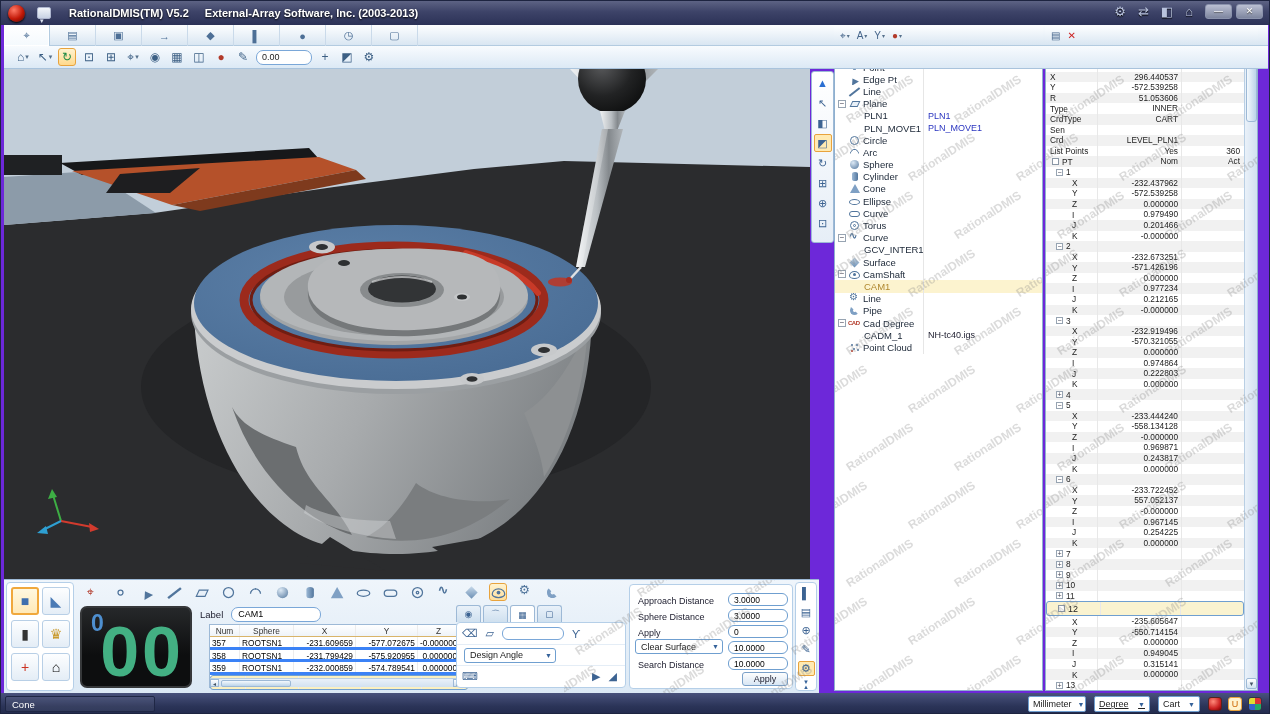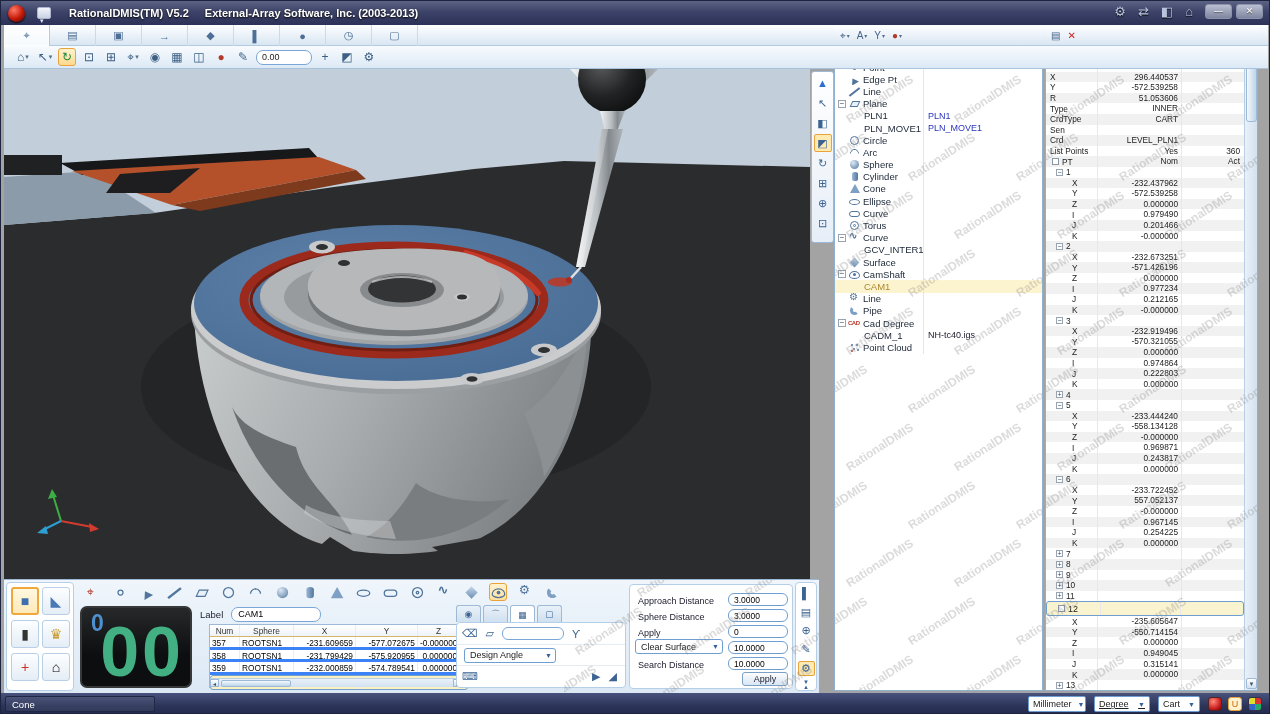--- a/index.html
+++ b/index.html
@@ -1,18 +1,18 @@
 <!DOCTYPE html>
 <html><head>
 <meta charset="utf-8">
 <style>
 *{box-sizing:border-box;margin:0;padding:0}
 html,body{width:1270px;height:714px;overflow:hidden}
 body{font-family:"Liberation Sans",sans-serif;background:#222}
-#app{position:relative;width:1270px;height:714px;background:#a3a3a3;border:1px solid #1d2440;overflow:hidden}
+#app{position:relative;width:1270px;height:714px;background:#6d28d9;border:1px solid #1d2440;overflow:hidden}
 
 
 .titlebar{position:absolute;left:0;top:0;width:1270px;height:24px;background:linear-gradient(#5d6384,#3d4368 45%,#2c3257);display:flex;align-items:center;color:#fff;z-index:60}
 .logo{width:17px;height:17px;border-radius:50%;margin-left:7px;background:radial-gradient(circle at 35% 30%,#ff7a66,#c21807 55%,#4a0803);box-shadow:0 1px 2px #000;flex:0 0 17px}
 .menu-ic{width:14px;height:12px;margin-left:12px;border:1px solid #aeb6cf;background:linear-gradient(#f2f5fa,#c9d2e4);border-radius:2px;position:relative}
 .menu-ic::after{content:"▾";position:absolute;left:2px;top:9px;font-size:7px;color:#dfe5f2}
 .title-app{font-size:11px;font-weight:bold;margin-left:18px;text-shadow:0 1px 2px #000}
 .title-vendor{font-size:11px;font-weight:bold;margin-left:16px;text-shadow:0 1px 2px #000}
 #titleIcons{position:absolute;right:78px;top:3px;display:flex;gap:12px}
 .ticon{font-size:13px;color:#b9c3de;text-shadow:0 1px 1px #000;cursor:default}

